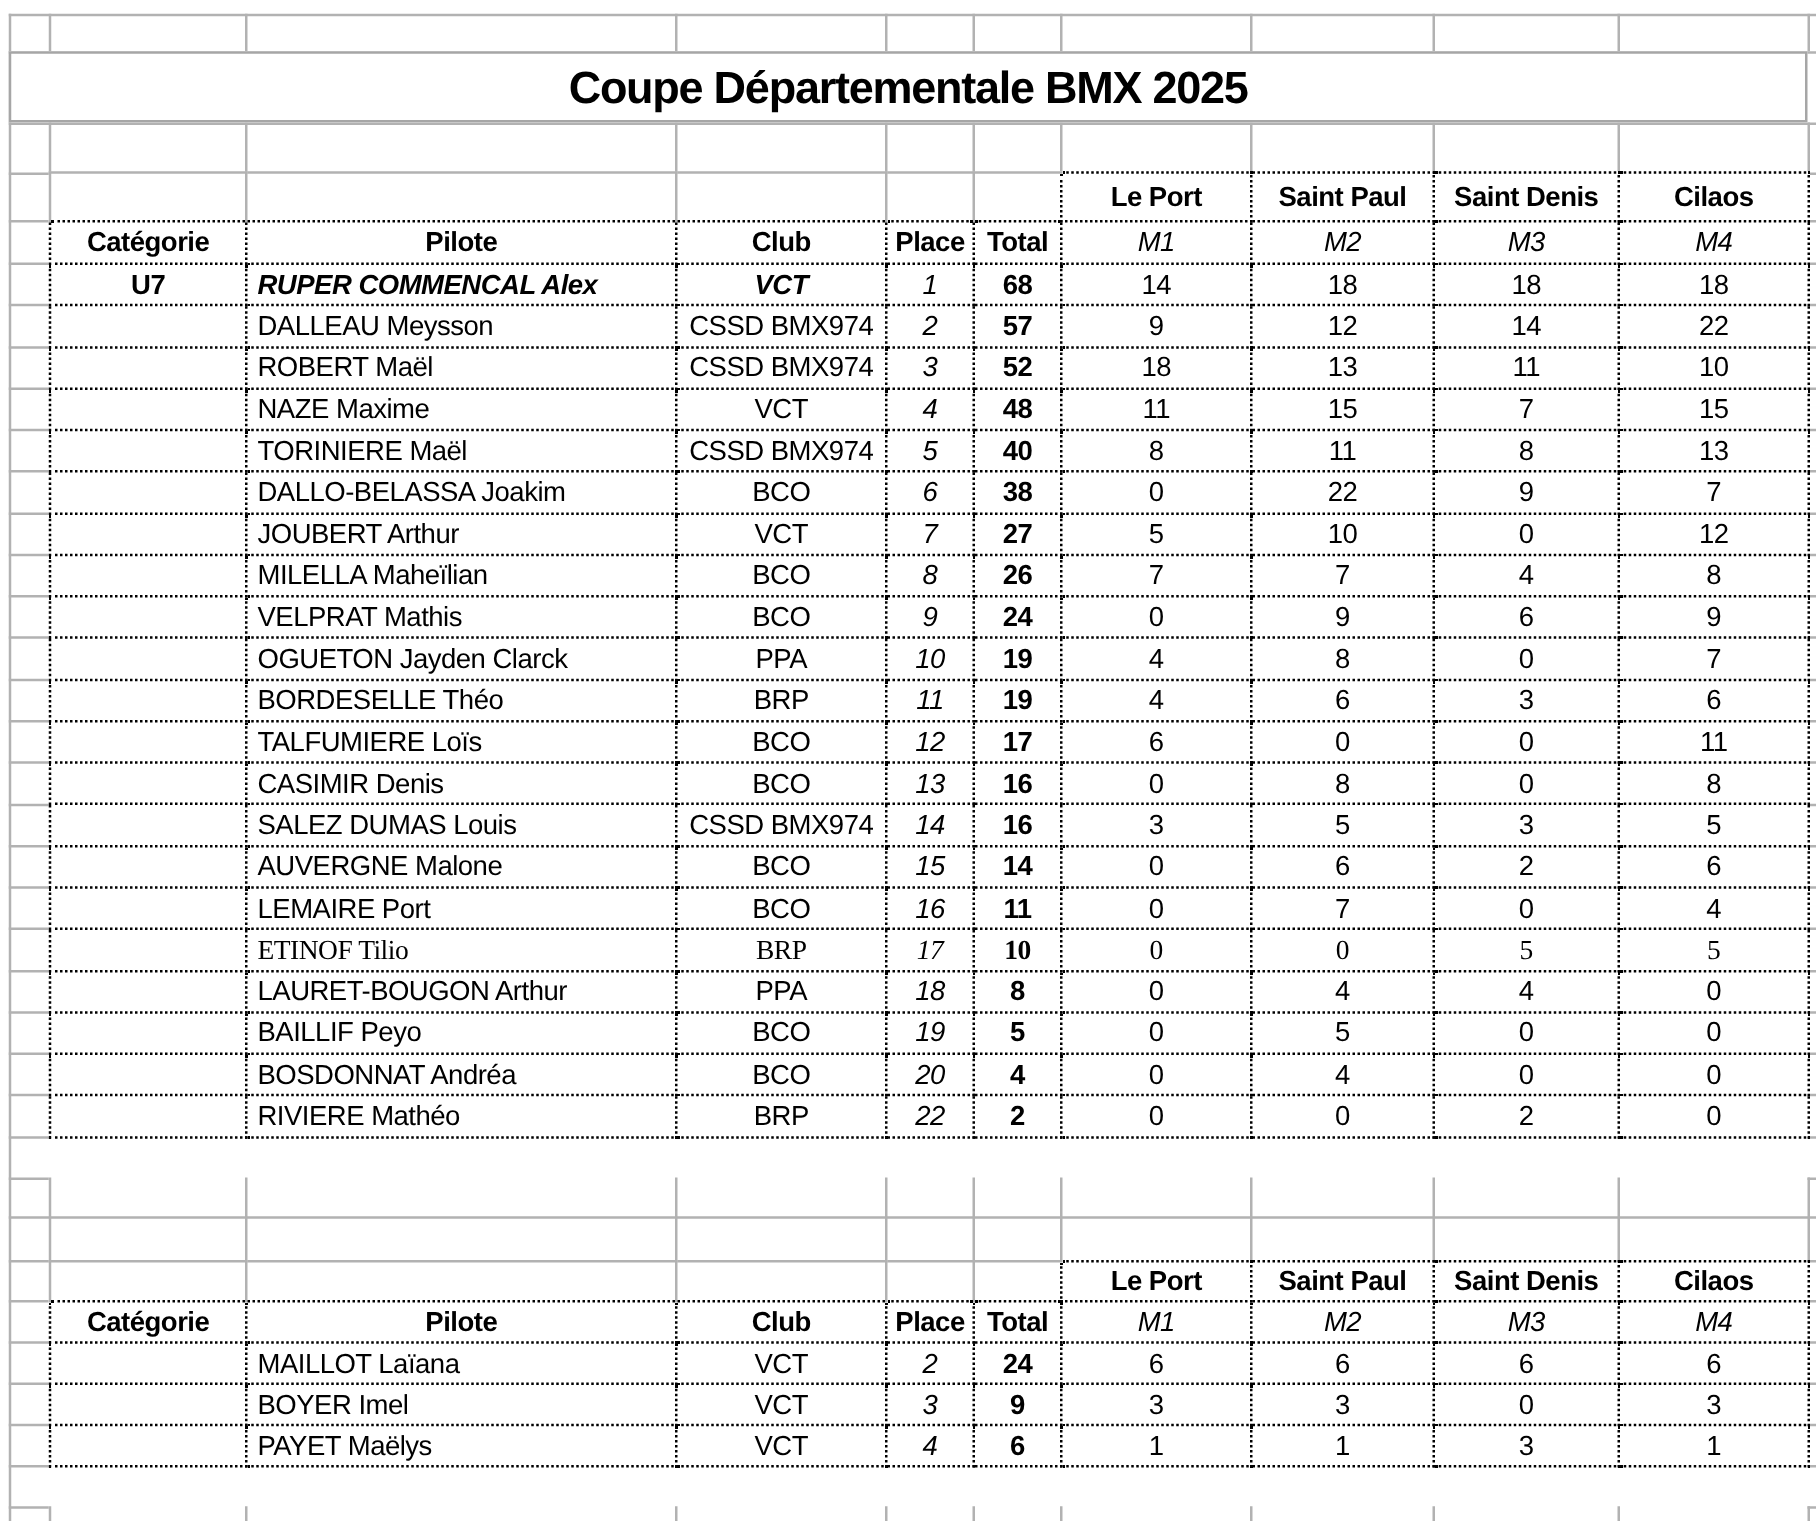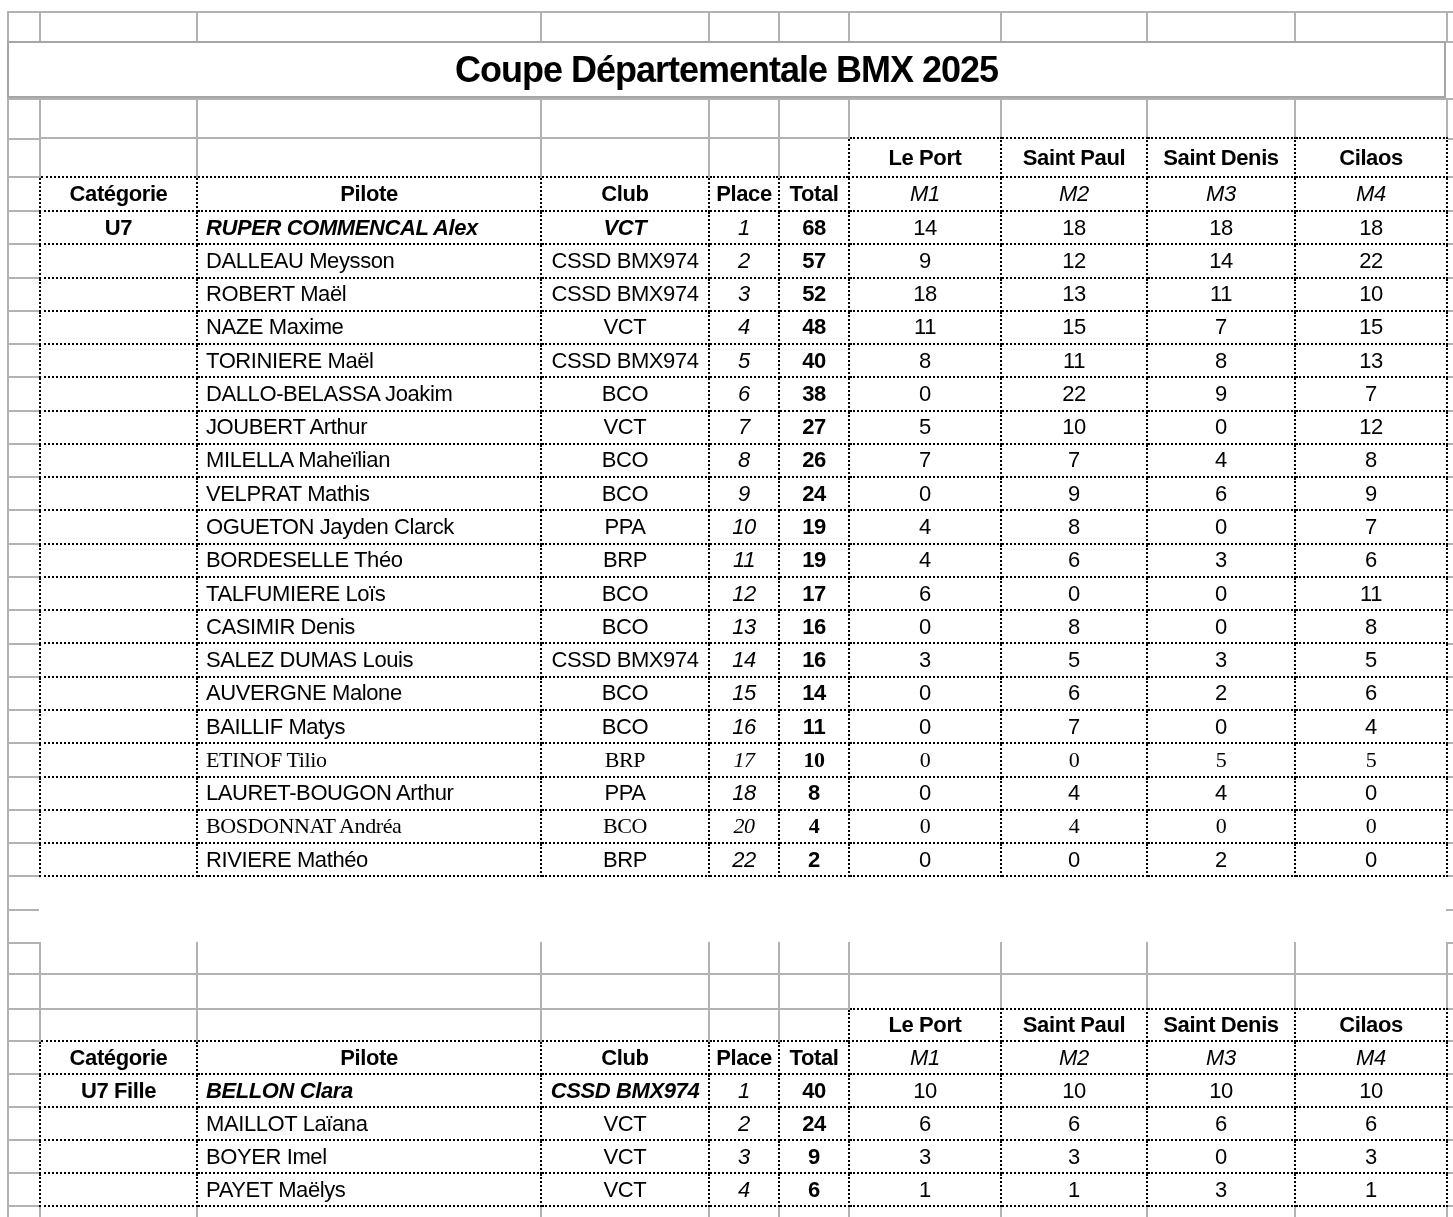--- a/index.html
+++ b/index.html
@@ -350,21 +350,21 @@
             <td class="club-cell">BCO</td>
             <td class="place-cell">15</td>
             <td class="total-cell">14</td>
             <td class="m-cell">0</td>
             <td class="m-cell">6</td>
             <td class="m-cell">2</td>
             <td class="m-cell">6</td>
           </tr>
           <tr class="" style="height: 33.27px;">
             <td class="cat-cell"></td>
-            <td class="pilot-cell">BAILLIF Matys</td>
+            <td class="pilot-cell">LEMAIRE Port</td>
             <td class="club-cell">BCO</td>
             <td class="place-cell">16</td>
             <td class="total-cell">11</td>
             <td class="m-cell">0</td>
             <td class="m-cell">7</td>
             <td class="m-cell">0</td>
             <td class="m-cell">4</td>
           </tr>
           <tr class="" style="height: 33.27px; font-family: Liberation Serif, serif;">
             <td class="cat-cell"></td>
@@ -381,21 +381,32 @@
             <td class="cat-cell"></td>
             <td class="pilot-cell">LAURET-BOUGON Arthur</td>
             <td class="club-cell">PPA</td>
             <td class="place-cell">18</td>
             <td class="total-cell">8</td>
             <td class="m-cell">0</td>
             <td class="m-cell">4</td>
             <td class="m-cell">4</td>
             <td class="m-cell">0</td>
           </tr>
-          <tr class="" style="height: 33.27px; font-family: Liberation Serif, serif;">
+          <tr class="" style="height: 33.27px;">
+            <td class="cat-cell"></td>
+            <td class="pilot-cell">BAILLIF Peyo</td>
+            <td class="club-cell">BCO</td>
+            <td class="place-cell">19</td>
+            <td class="total-cell">5</td>
+            <td class="m-cell">0</td>
+            <td class="m-cell">5</td>
+            <td class="m-cell">0</td>
+            <td class="m-cell">0</td>
+          </tr>
+          <tr class="" style="height: 33.27px;">
             <td class="cat-cell"></td>
             <td class="pilot-cell">BOSDONNAT Andréa</td>
             <td class="club-cell">BCO</td>
             <td class="place-cell">20</td>
             <td class="total-cell">4</td>
             <td class="m-cell">0</td>
             <td class="m-cell">4</td>
             <td class="m-cell">0</td>
             <td class="m-cell">0</td>
           </tr>
@@ -442,31 +453,20 @@
             <td class="head-cell">Catégorie</td>
             <td class="head-cell">Pilote</td>
             <td class="head-cell">Club</td>
             <td class="head-cell">Place</td>
             <td class="head-cell">Total</td>
             <td class="head-cell mlabel-cell">M1</td>
             <td class="head-cell mlabel-cell">M2</td>
             <td class="head-cell mlabel-cell">M3</td>
             <td class="head-cell mlabel-cell">M4</td>
           </tr>
-          <tr class="leader" style="height: 33px;">
-            <td class="cat-cell">U7 Fille</td>
-            <td class="pilot-cell">BELLON Clara</td>
-            <td class="club-cell">CSSD BMX974</td>
-            <td class="place-cell">1</td>
-            <td class="total-cell">40</td>
-            <td class="m-cell">10</td>
-            <td class="m-cell">10</td>
-            <td class="m-cell">10</td>
-            <td class="m-cell">10</td>
-          </tr>
           <tr class="" style="height: 33px;">
             <td class="cat-cell"></td>
             <td class="pilot-cell">MAILLOT Laïana</td>
             <td class="club-cell">VCT</td>
             <td class="place-cell">2</td>
             <td class="total-cell">24</td>
             <td class="m-cell">6</td>
             <td class="m-cell">6</td>
             <td class="m-cell">6</td>
             <td class="m-cell">6</td>

